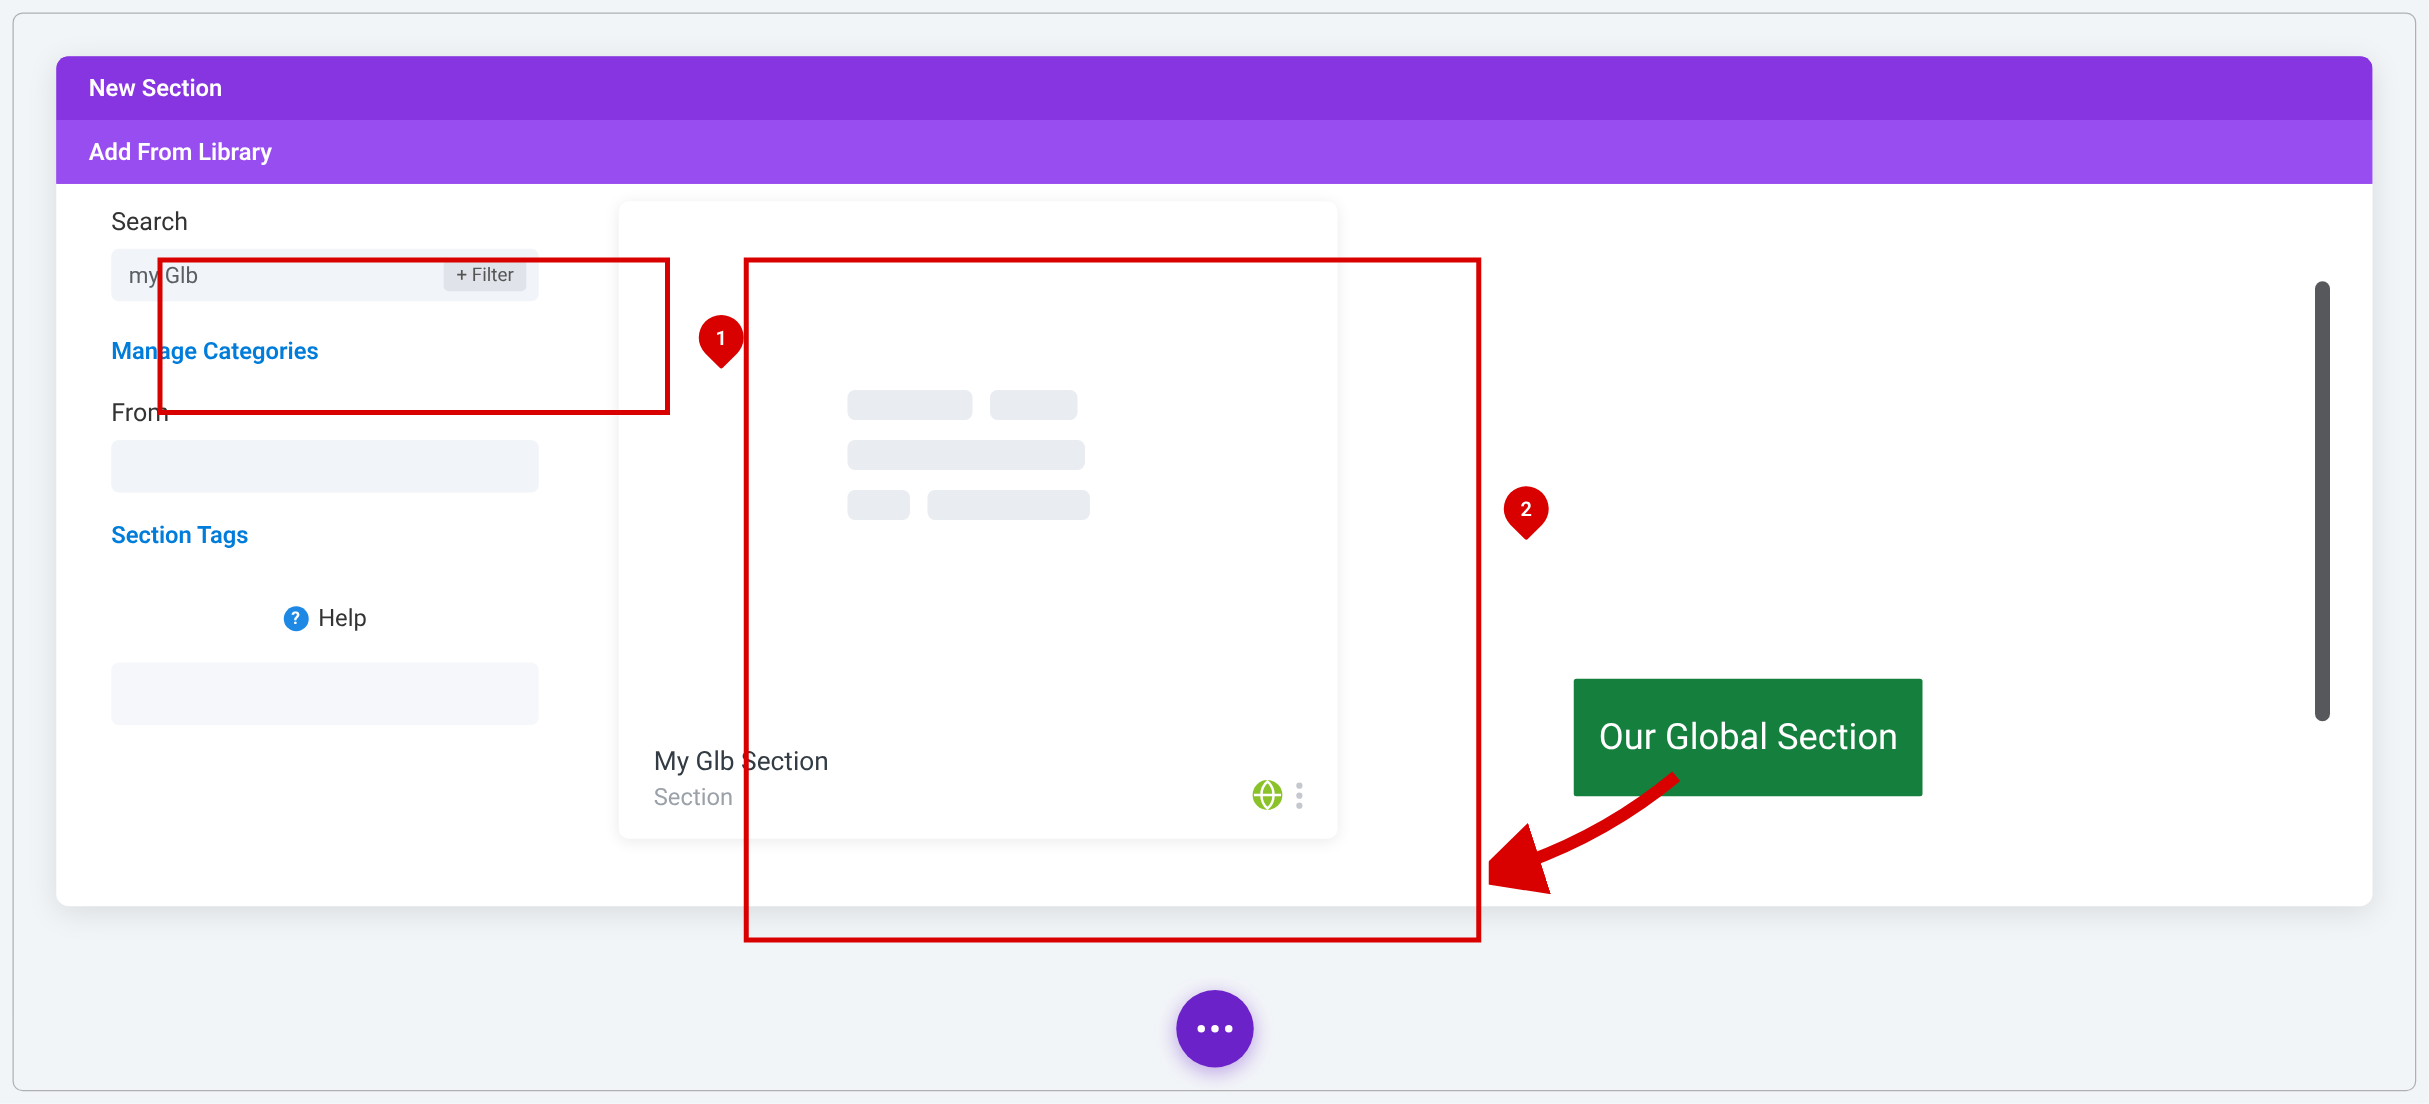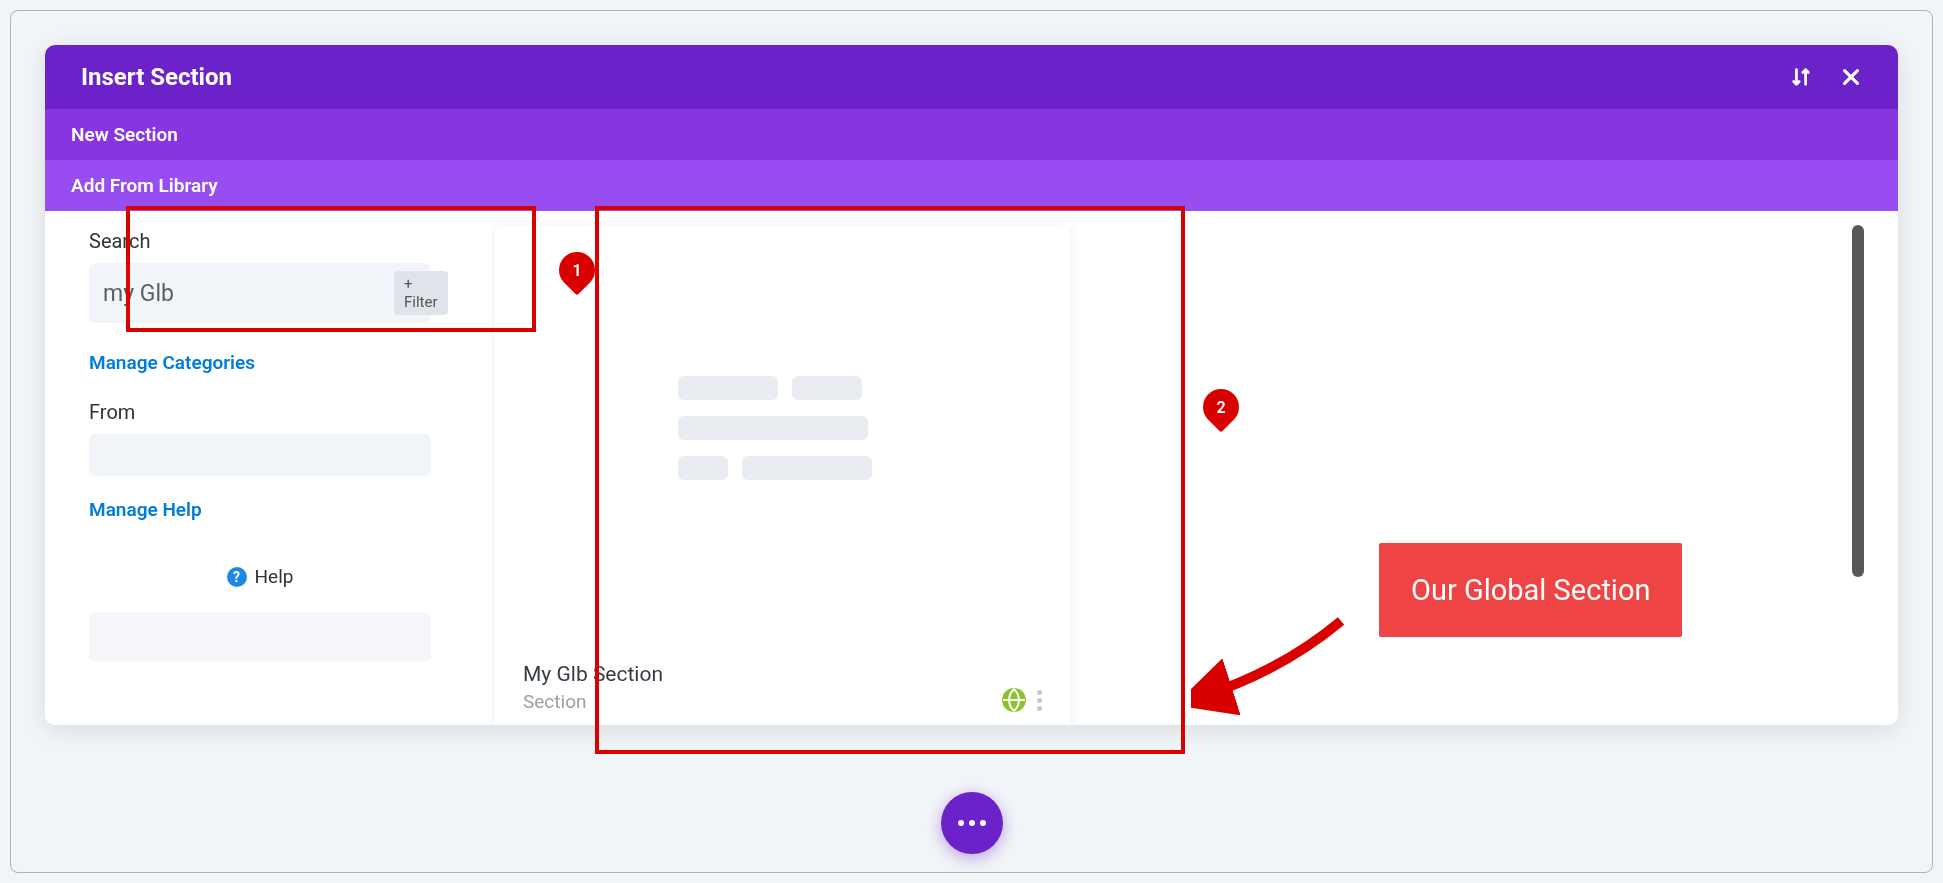--- a/index.html
+++ b/index.html
@@ -100,21 +100,21 @@
   border-radius: 6px;
   display: flex;
   align-items: center;
   padding: 8px 10px 8px 14px;
   margin-bottom: 28px;
 }
 .search-input {
   flex: 1;
   border: none;
   background: transparent;
-  font-size: 23px;
+  font-size: 18px;
   color: #5a5f66;
   outline: none;
 }
 .filter-btn {
   background: #e0e4ea;
   border-radius: 4px;
   padding: 4px 10px;
   font-size: 15px;
   color: #555;
   cursor: pointer;
@@ -276,25 +276,25 @@
   font-size: 16px;
   font-weight: 600;
 }
 .marker div { transform: rotate(45deg); }
 .m1 { top: 241px; left: 548px; }
 .m2 { top: 378px; left: 1192px; }
 
 .callout {
   position: absolute;
   top: 532px;
-  left: 1368px;
-  background: #ef4444;
+  left: 1248px;
+  background: #15803d;
   color: #fff;
   font-size: 29px;
-  padding: 30px 32px;
+  padding: 30px 20px;
   border-radius: 2px;
 }
 .arrow-svg {
   position: absolute;
   top: 590px;
   left: 1180px;
   pointer-events: none;
 }
 
 .scrollbar {
@@ -330,55 +330,40 @@
   border-radius: 50%;
 }
 </style>
 </head>
 <body>
 
 <div class="outer-frame">
 
   <div class="modal">
 
-    <div class="modal-header">
-      <div class="modal-title">Insert Section</div>
-      <div class="modal-header-actions">
-        <span class="header-icon">
-          <svg viewBox="0 0 24 24" width="22" height="22" fill="none" stroke="currentColor" stroke-width="3" stroke-linecap="round">
-              <path d="M7 4v16M7 20l-3-3M7 20l3-3M17 20V4M17 4l-3 3M17 4l3 3"></path>
-            </svg>
-        </span>
-        <span class="header-icon">
-          <svg viewBox="0 0 24 24" width="22" height="22" fill="none" stroke="currentColor" stroke-width="3.5" stroke-linecap="round">
-              <path d="M5 5l14 14M19 5L5 19"></path>
-            </svg>
-        </span>
-      </div>
-    </div>
 
     <div class="tab-bar">
       <div class="tab left">New Section</div>
       <div class="tab right">Add From Library</div>
     </div>
 
     <div class="modal-body">
 
       <div class="sidebar">
         <h3>Search</h3>
         <div class="search-wrap">
           <input class="search-input" value="my Glb" style="">
           <div class="filter-btn">+ Filter</div>
         </div>
 
         <span class="link-text">Manage Categories</span>
 
         <h3>From</h3>
         <div class="tags-input"></div>
-        <span class="link-text">Manage Help</span>
+        <span class="link-text">Section Tags</span>
 
         <div class="help-row">
           <span class="help-icon">?</span>
           <span class="help-text">Help</span>
         </div>
 
         <div class="cutoff-btn"></div>
       </div>
 
       <div class="content-area">

